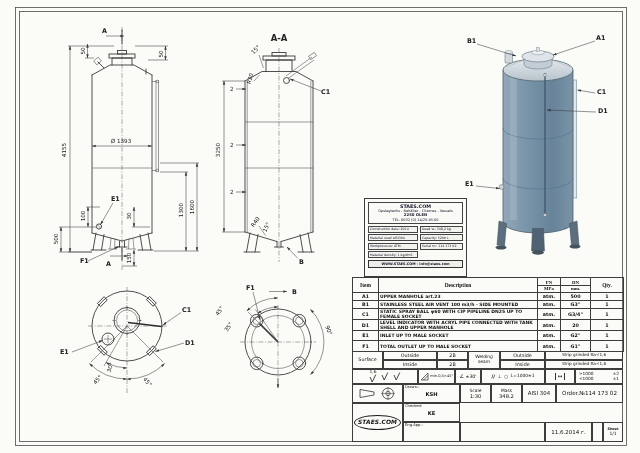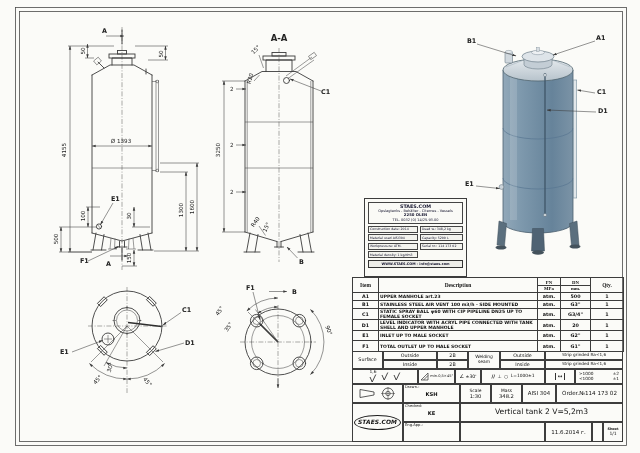--- a/index.html
+++ b/index.html
@@ -465,21 +465,20 @@
   <div class="acell" style="left:139px;top:0;width:31px;height:19px;flex-direction:column;line-height:1.2">
     <span style="font-size:4.4px">Mass</span>
     <span style="font-size:5.2px">348.2</span>
   </div>
   <div class="acell" style="left:170px;top:0;width:34px;height:19px;font-size:5.4px">AISI 304</div>
   <div class="acell" style="left:204px;top:0;width:67px;height:19px;font-size:5.6px">Order.№114 173 02</div>
   <div class="acell" style="left:51px;top:19px;width:57px;height:19px">
     <span class="lab">Checked:</span>
     <span class="cellval">KE</span>
   </div>
-  <div class="acell" style="left:108px;top:19px;width:163px;height:19px;font-size:7.6px">Vertical tank 2 V=5,2m3</div>
   <div class="acell" style="left:51px;top:38px;width:57px;height:20px">
     <span class="lab">Eng.App.:</span>
   </div>
   <div class="acell" style="left:108px;top:38px;width:85px;height:20px"></div>
   <div class="acell" style="left:193px;top:38px;width:47px;height:20px;font-size:5.5px">11.6.2014 г.</div>
   <div class="acell" style="left:240px;top:38px;width:11px;height:20px"></div>
   <div class="acell" style="left:251px;top:38px;width:20px;height:20px;flex-direction:column;line-height:1.2">
     <span style="font-size:3.4px;font-weight:bold">Sheet</span>
     <span style="font-size:4.5px">1/1</span>
   </div>

